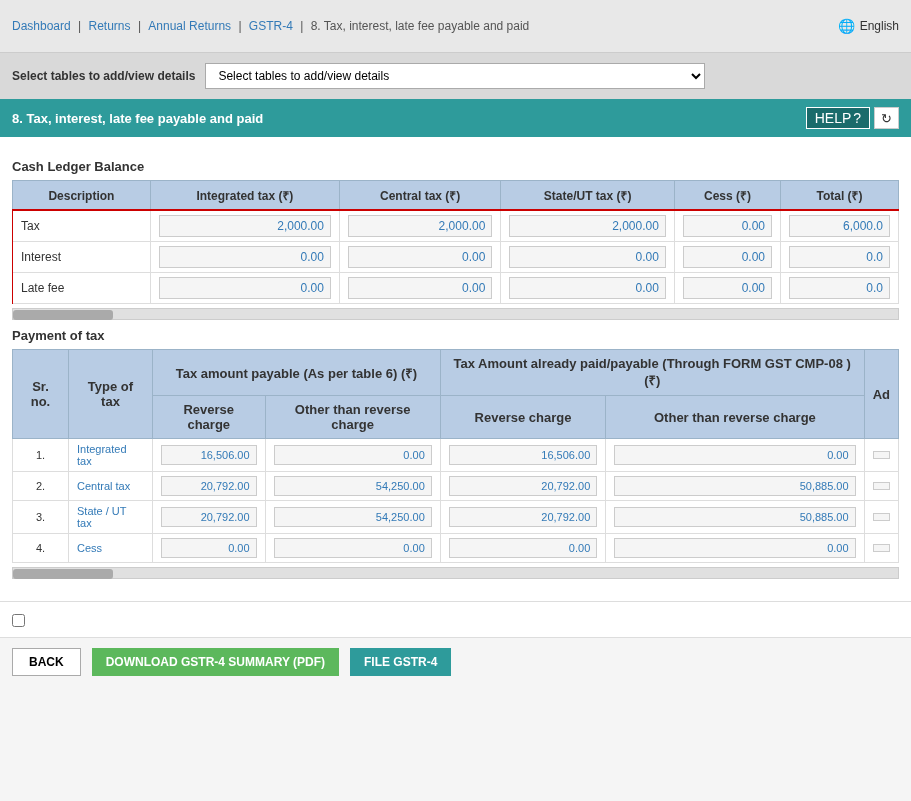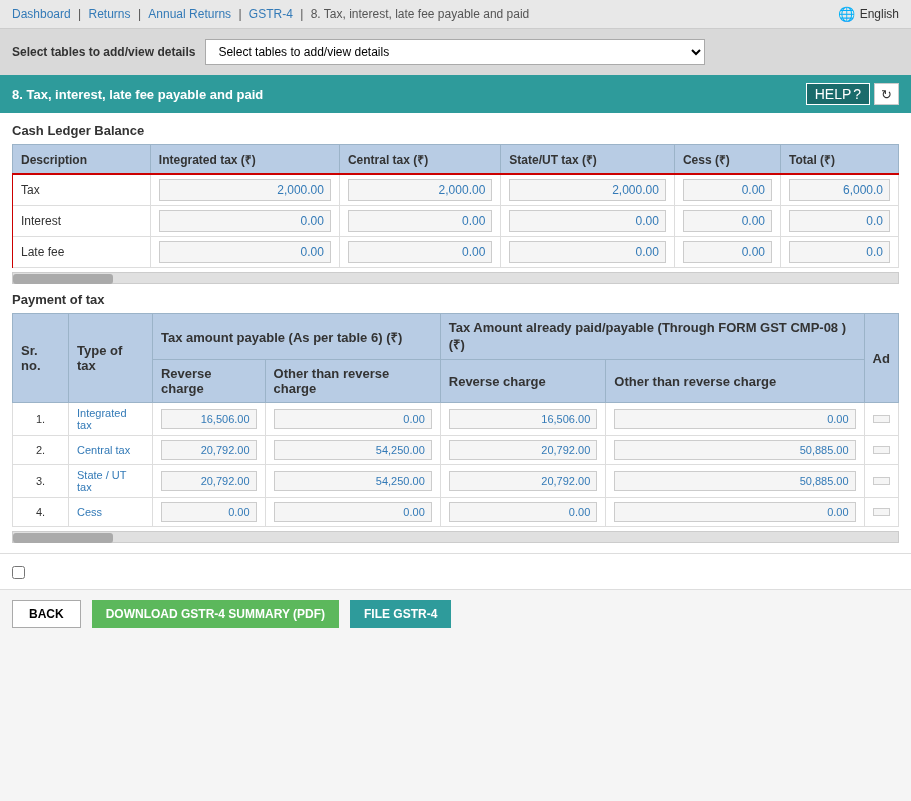--- a/index.html
+++ b/index.html
@@ -1,21 +1,21 @@
 <!DOCTYPE html>
 <html><head>
   <meta charset="utf-8">
   <style>
     * { box-sizing: border-box; margin: 0; padding: 0; }
     body { font-family: Arial, sans-serif; font-size: 12px; background: #f5f5f5; color: #333; width: 911px; }
 
     
     .breadcrumb-bar {
       background: #e8e8e8;
-      padding: 6px 12px;
+      padding: 18px 12px;
       display: flex;
       align-items: center;
       justify-content: space-between;
       border-bottom: 1px solid #ccc;
     }
     .breadcrumb-bar a { color: #337ab7; text-decoration: none; }
     .breadcrumb-bar span.sep { margin: 0 4px; color: #555; }
     .breadcrumb-bar .current { color: #555; }
     .lang-section { display: flex; align-items: center; gap: 4px; }
     .globe-icon { font-size: 14px; }
@@ -66,40 +66,40 @@
     .btn-refresh {
       background: #fff;
       color: #333;
       border: 1px solid #ccc;
       padding: 2px 6px;
       cursor: pointer;
       font-size: 13px;
     }
 
     
-    .content { padding: 2px 12px; background: #fff; }
+    .content { padding: 14px 12px; background: #fff; }
 
     
     .subsection-title {
       font-weight: bold;
       font-size: 13px;
       margin-bottom: 6px;
       margin-top: 8px;
     }
 
     table {
       width: 100%;
       border-collapse: collapse;
       font-size: 12px;
     }
     table th {
       background: #b8cce4;
       border: 1px solid #9bb3c8;
       padding: 6px 8px;
-      text-align: left;
+      text-align: center;
       font-weight: bold;
     }
     table td {
       border: 1px solid #ddd;
       padding: 4px 8px;
       background: #fff;
     }
     table td.label-cell { text-align: left; padding-left: 8px; }
     table td.value-cell {
       text-align: right;

